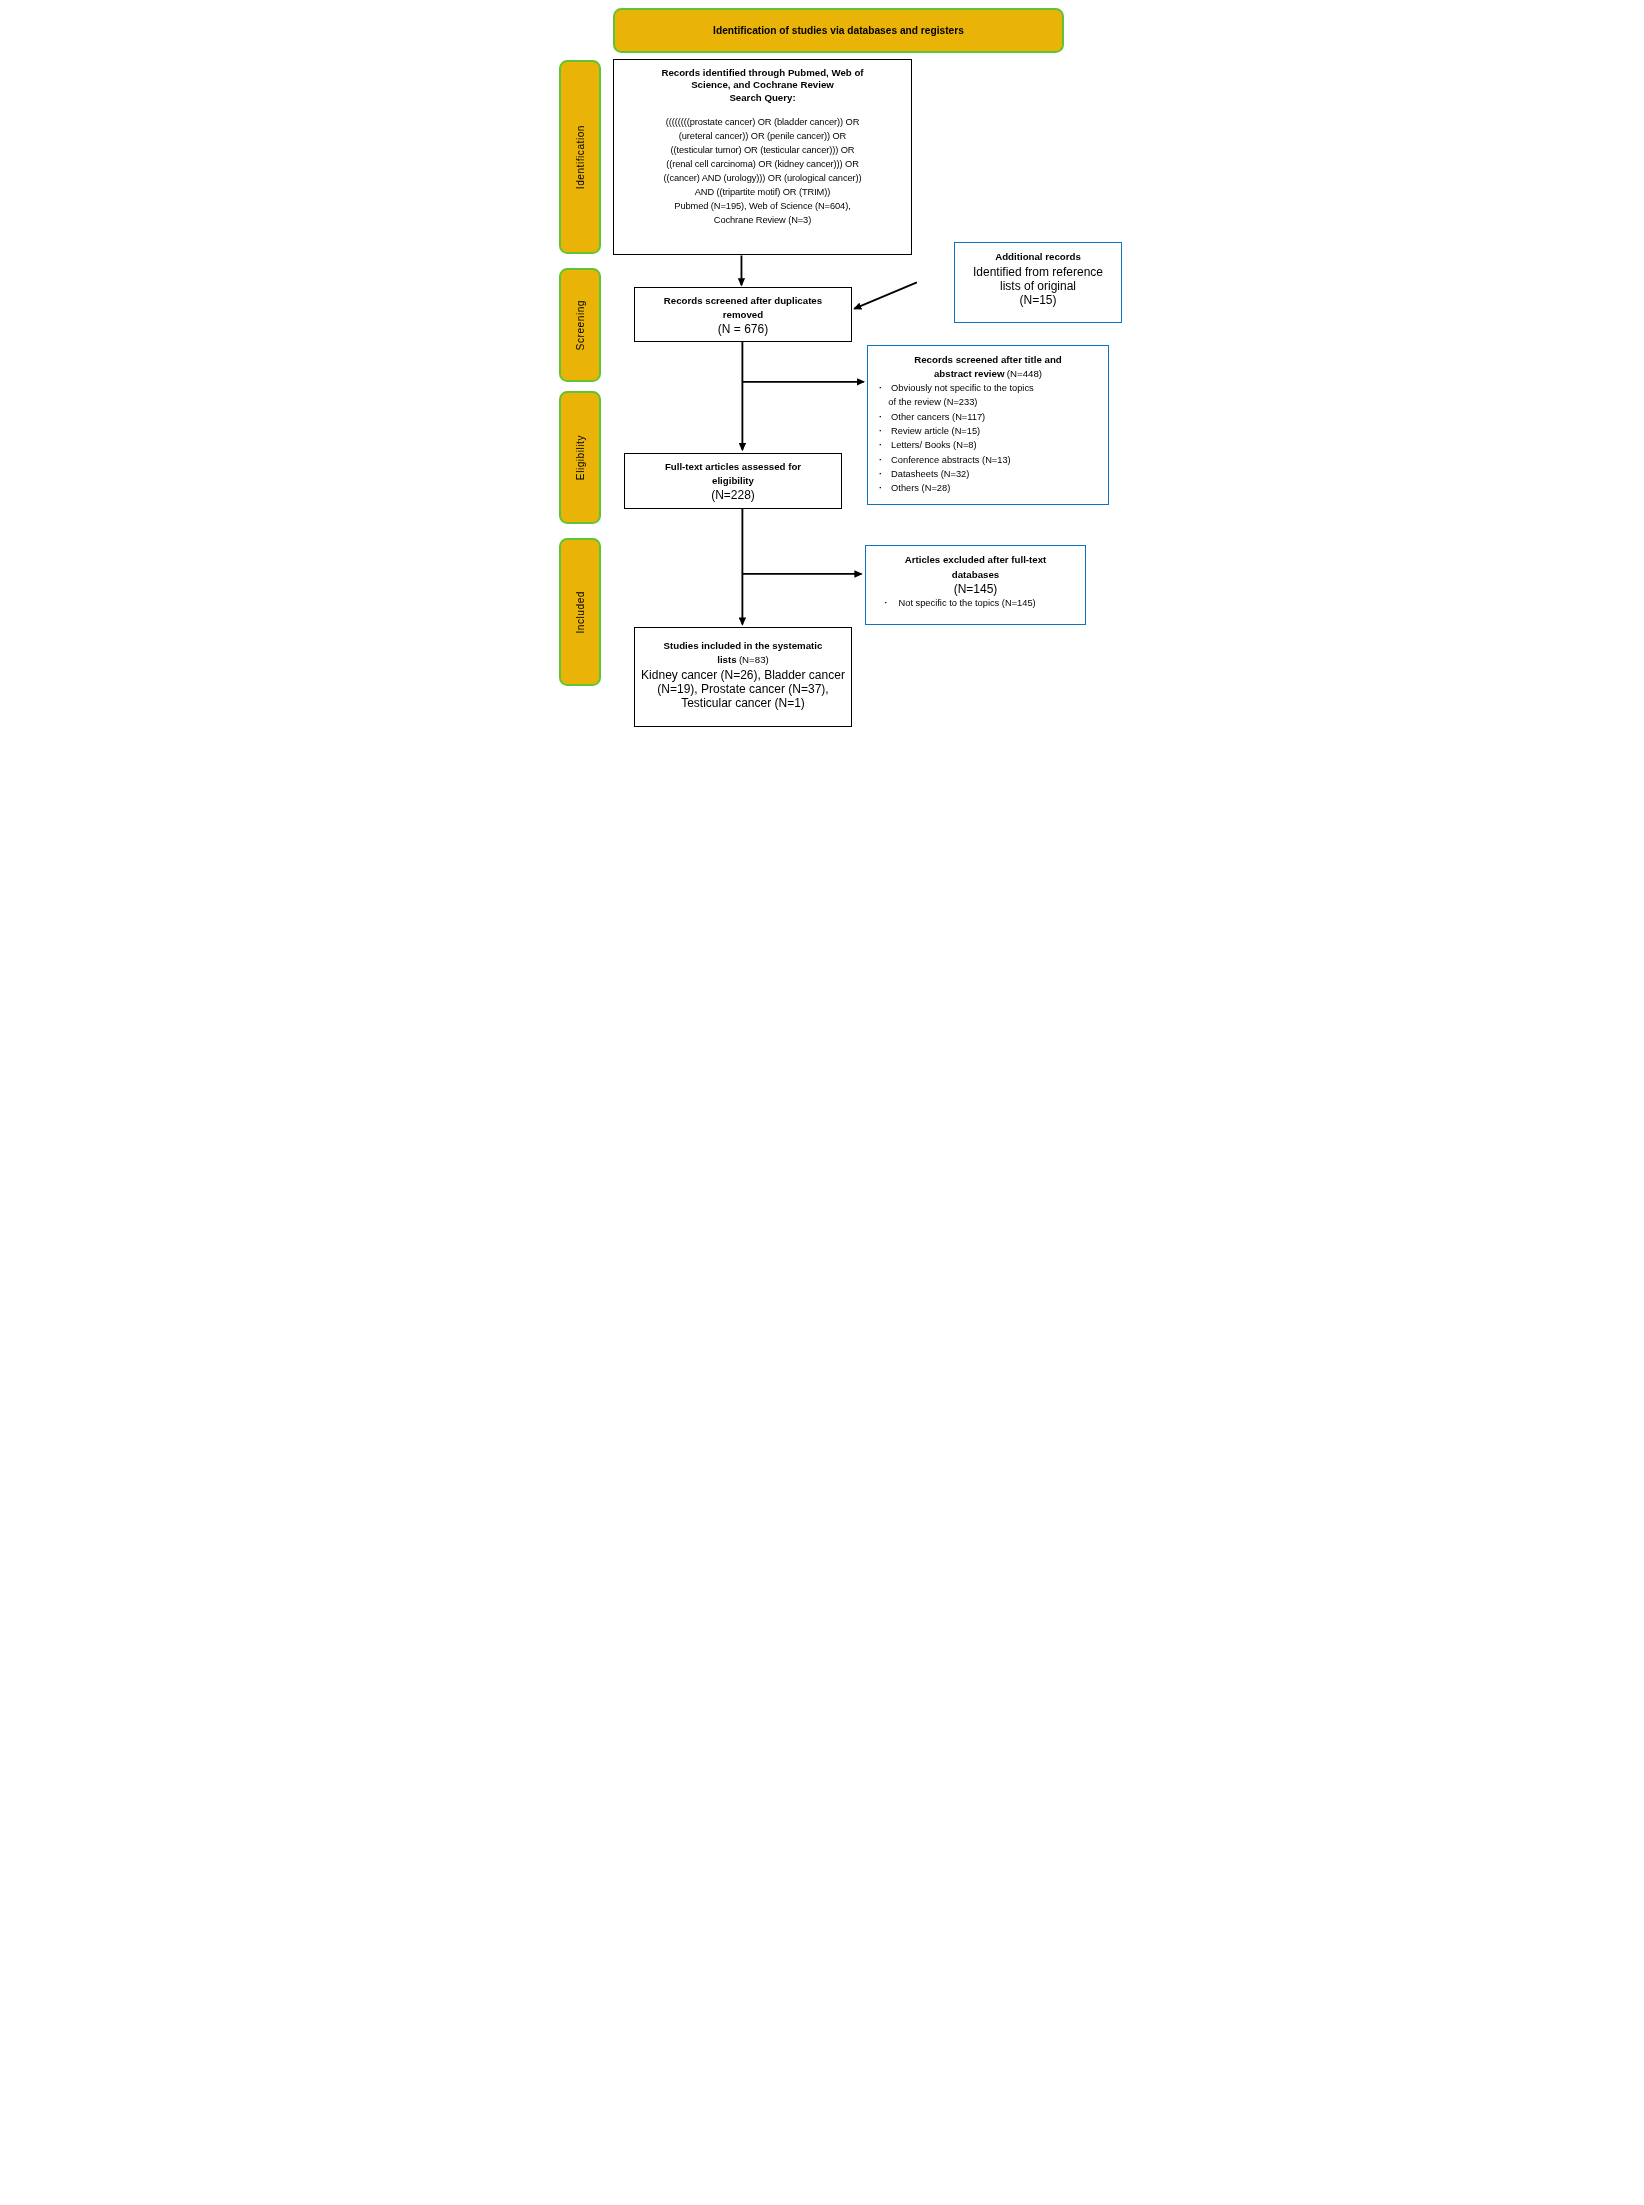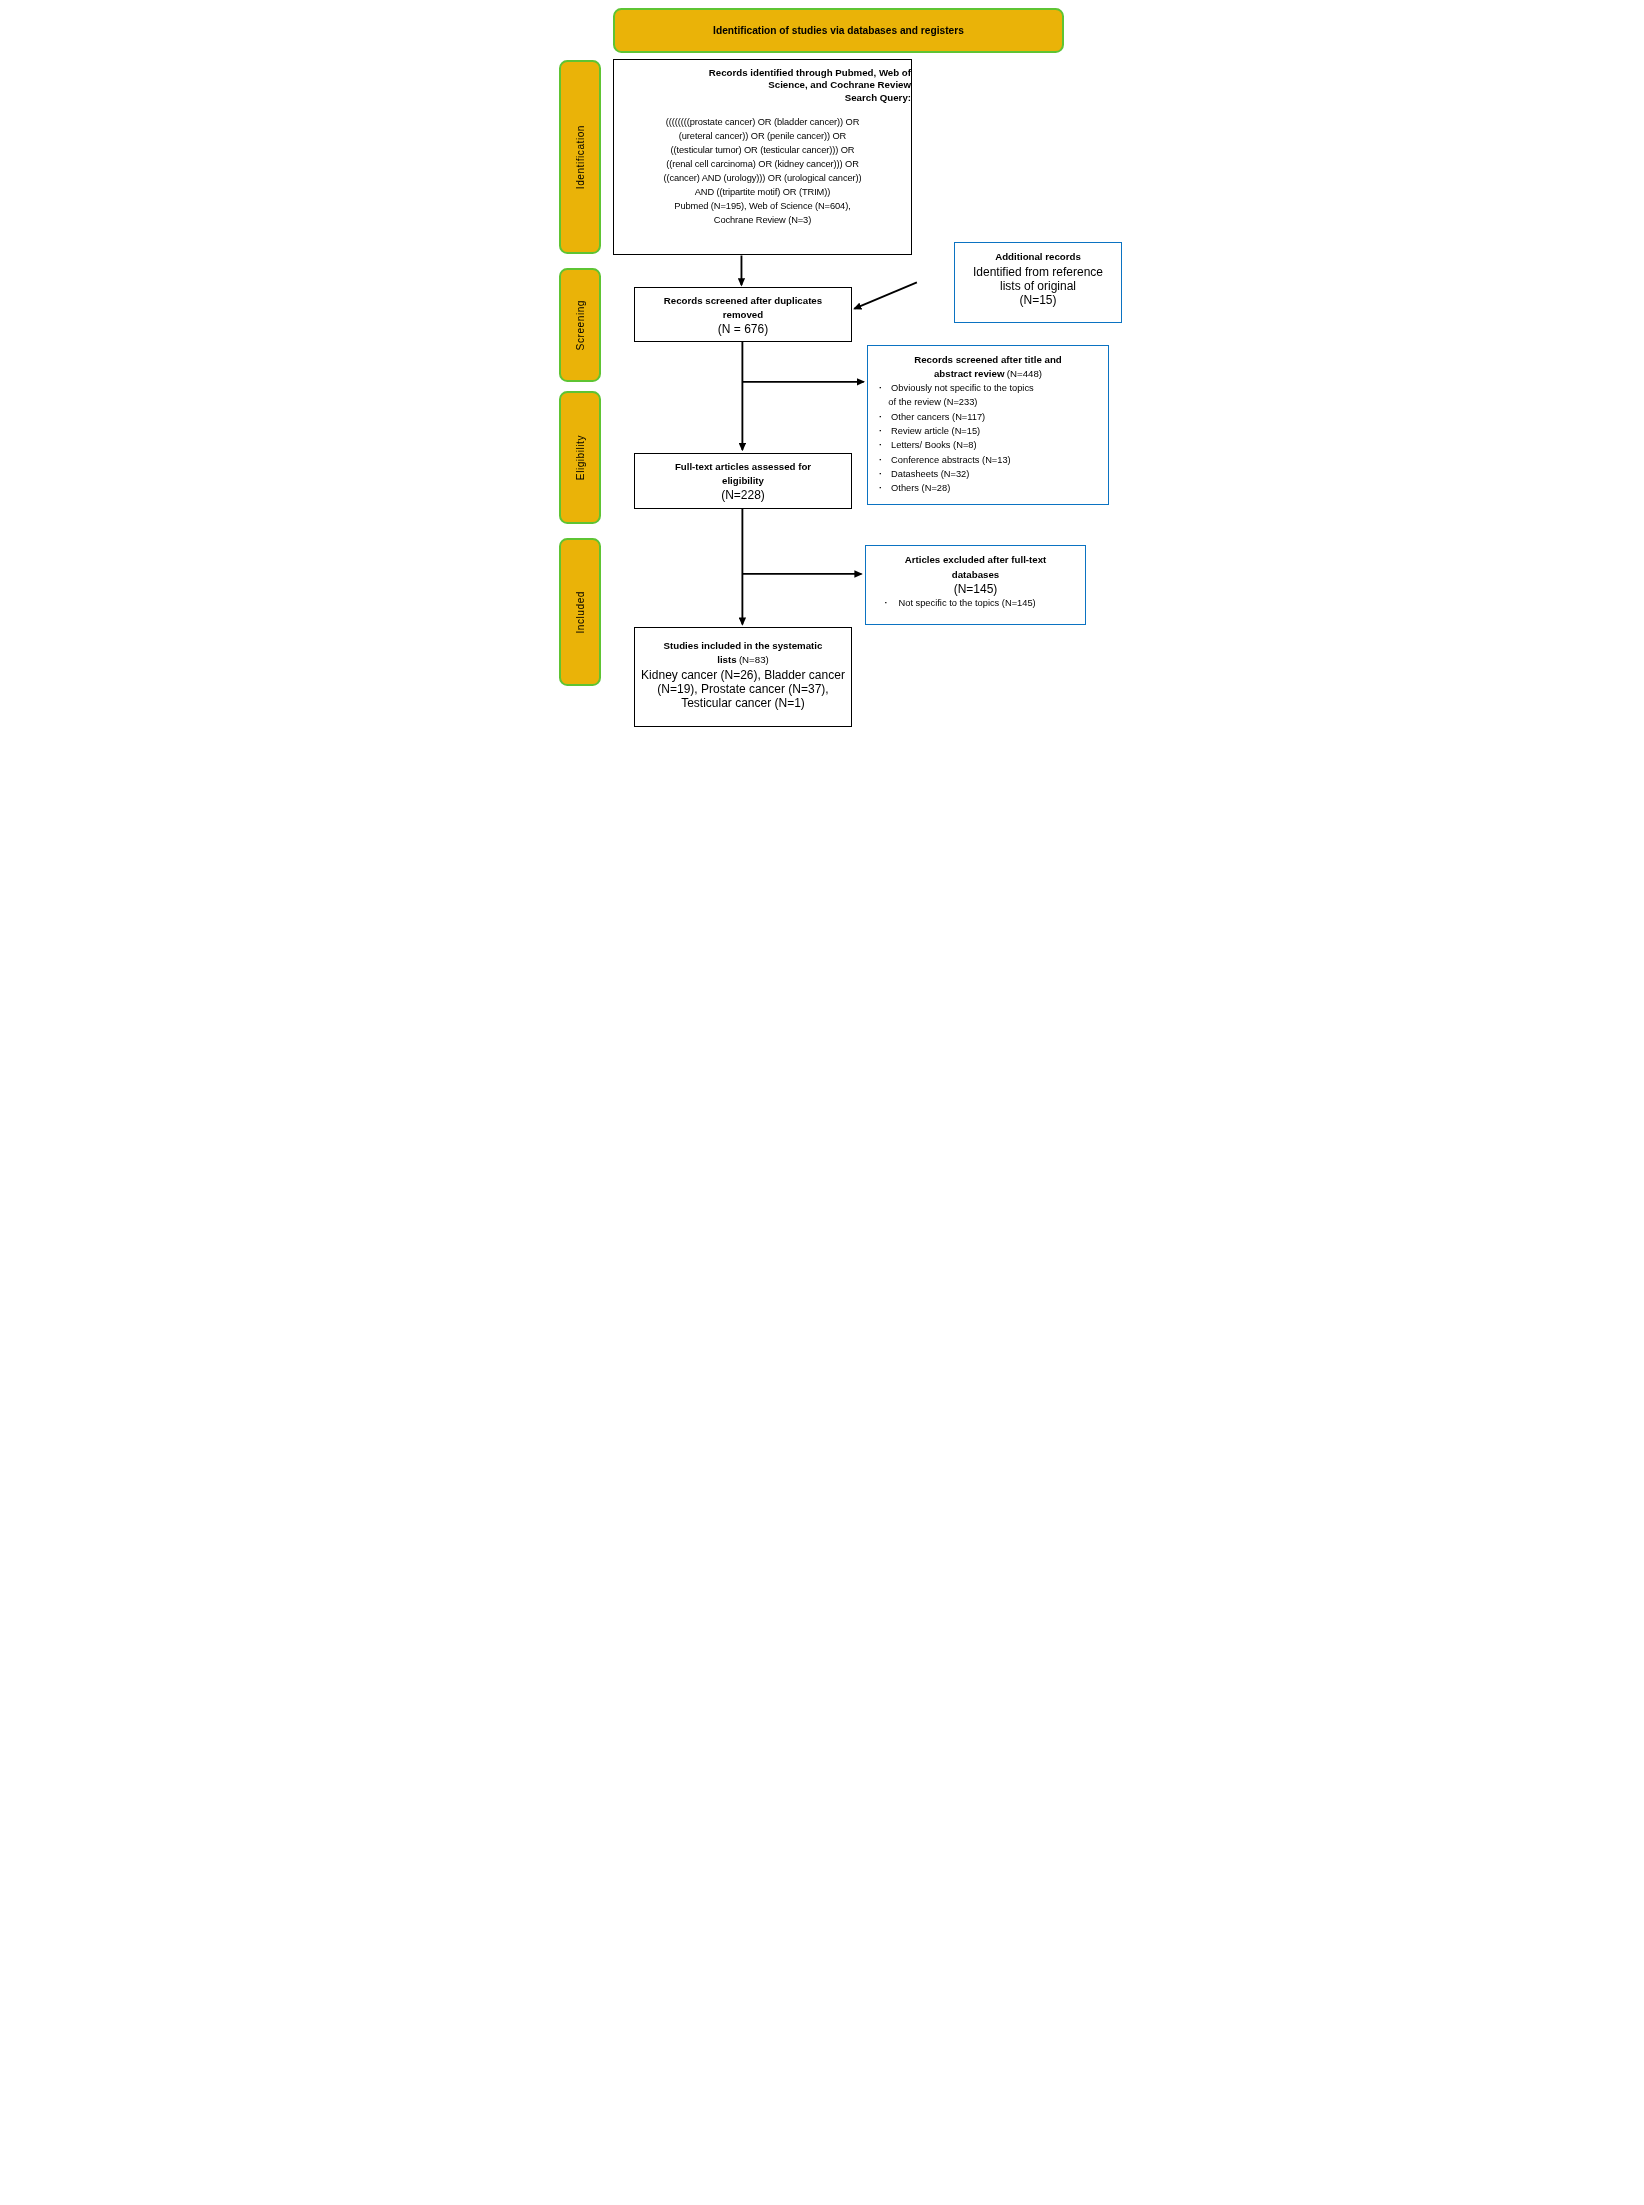--- a/index.html
+++ b/index.html
@@ -14,21 +14,21 @@
   .greenbox{background:#eab308;border:2.3px solid #5ec433;border-radius:8.3px;}
   .center{text-align:center;}
   .bold{font-weight:bold;}
   .stage{display:flex;align-items:center;justify-content:center;}
   .stage .vtext{
     writing-mode:vertical-rl;transform:rotate(180deg);
     font-size:10.2px;letter-spacing:0.5px;white-space:nowrap;
   }
   .titlebar{display:flex;align-items:center;justify-content:center;font-size:10.2px;font-weight:bold;}
   
-  .b1head{margin-top:6.5px;font-size:9.7px;font-weight:bold;line-height:12.5px;text-align:right;}
+  .b1head{margin-top:6.5px;font-size:9.7px;font-weight:bold;line-height:12.5px;}
   .b1query{margin-top:11px;font-size:9.3px;line-height:14px;letter-spacing:-0.1px;}
   
   .h21{font-size:9.7px;font-weight:bold;line-height:14.3px;}
   .t20{font-size:12px;line-height:14.3px;}
   .pad12{padding-top:5.6px;}
   .pad16{padding-top:7.4px;}
   .pad20{padding-top:11px;}
   
   .bl{display:flex;font-size:9.3px;line-height:14.3px;text-align:left;}
   .bl .dot{flex:0 0 12px;padding-left:2.8px;font-weight:bold;}
@@ -129,21 +129,21 @@
         <span class="dot">·</span>
         <span class="bt">Datasheets (N=32)</span>
       </div>
       <div class="bl">
         <span class="dot">·</span>
         <span class="bt">Others (N=28)</span>
       </div>
     </div>
   </div>
 
-  <div class="abs blackbox center pad12" style="left:86px;top:453px;width:218px;height:56px;">
+  <div class="abs blackbox center pad12" style="left:76px;top:453px;width:218px;height:56px;">
     <div class="h21">Full-text articles assessed for</div>
     <div class="h21">eligibility</div>
     <div class="t20">(N=228)</div>
   </div>
 
   <div class="abs bluebox blueB pad16" style="left:317px;top:545px;width:221px;height:80px;">
     <div class="center h21">Articles excluded after full-text</div>
     <div class="center h21">databases</div>
     <div class="center t20">(N=145)</div>
     <div class="bl">

